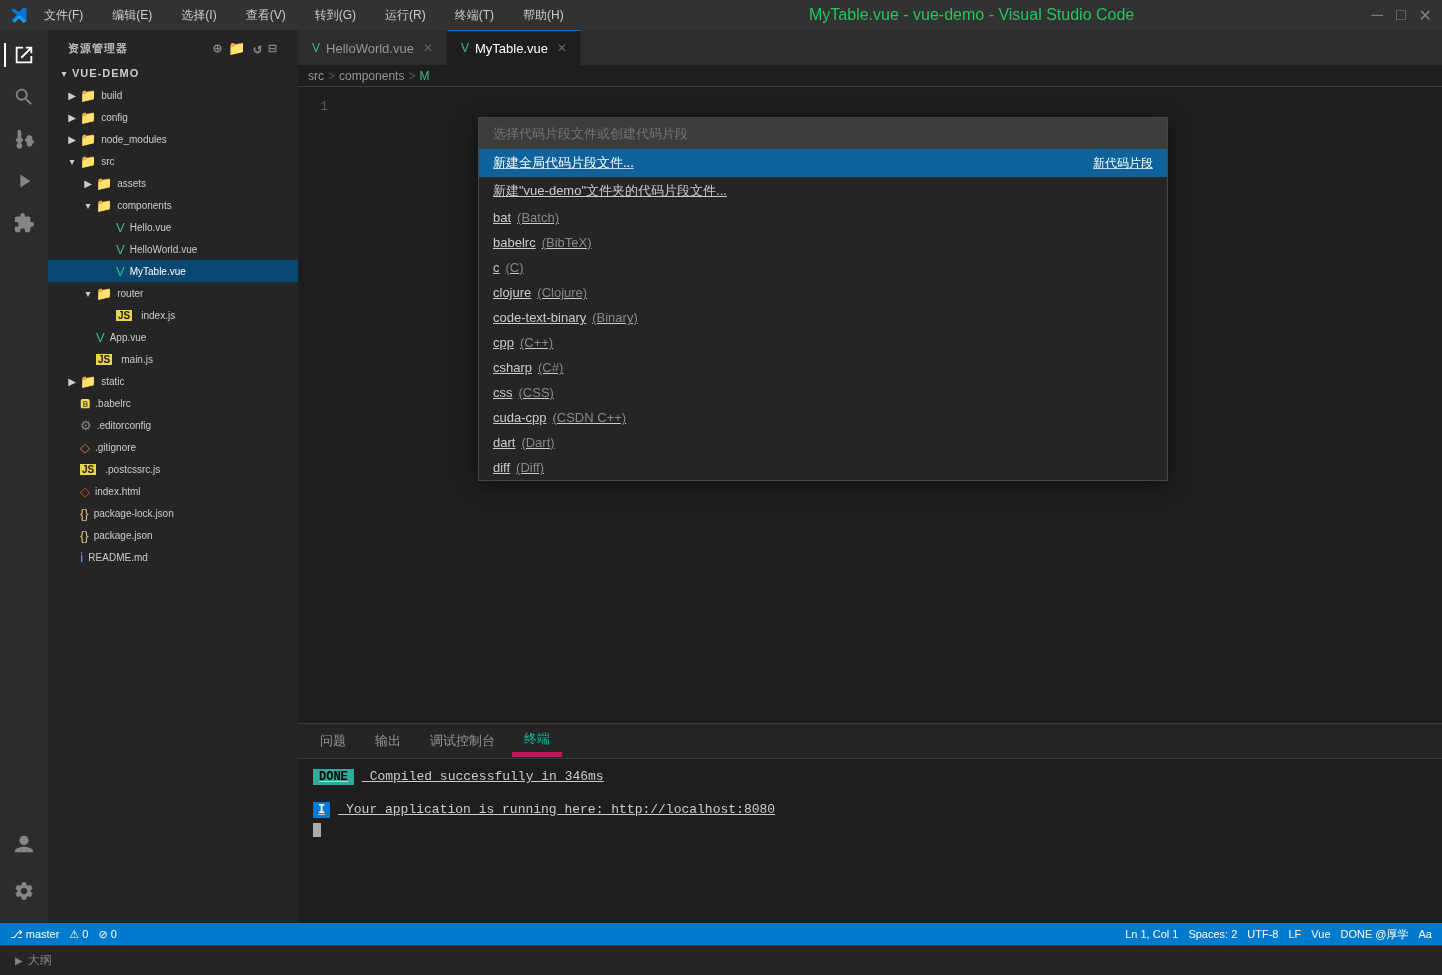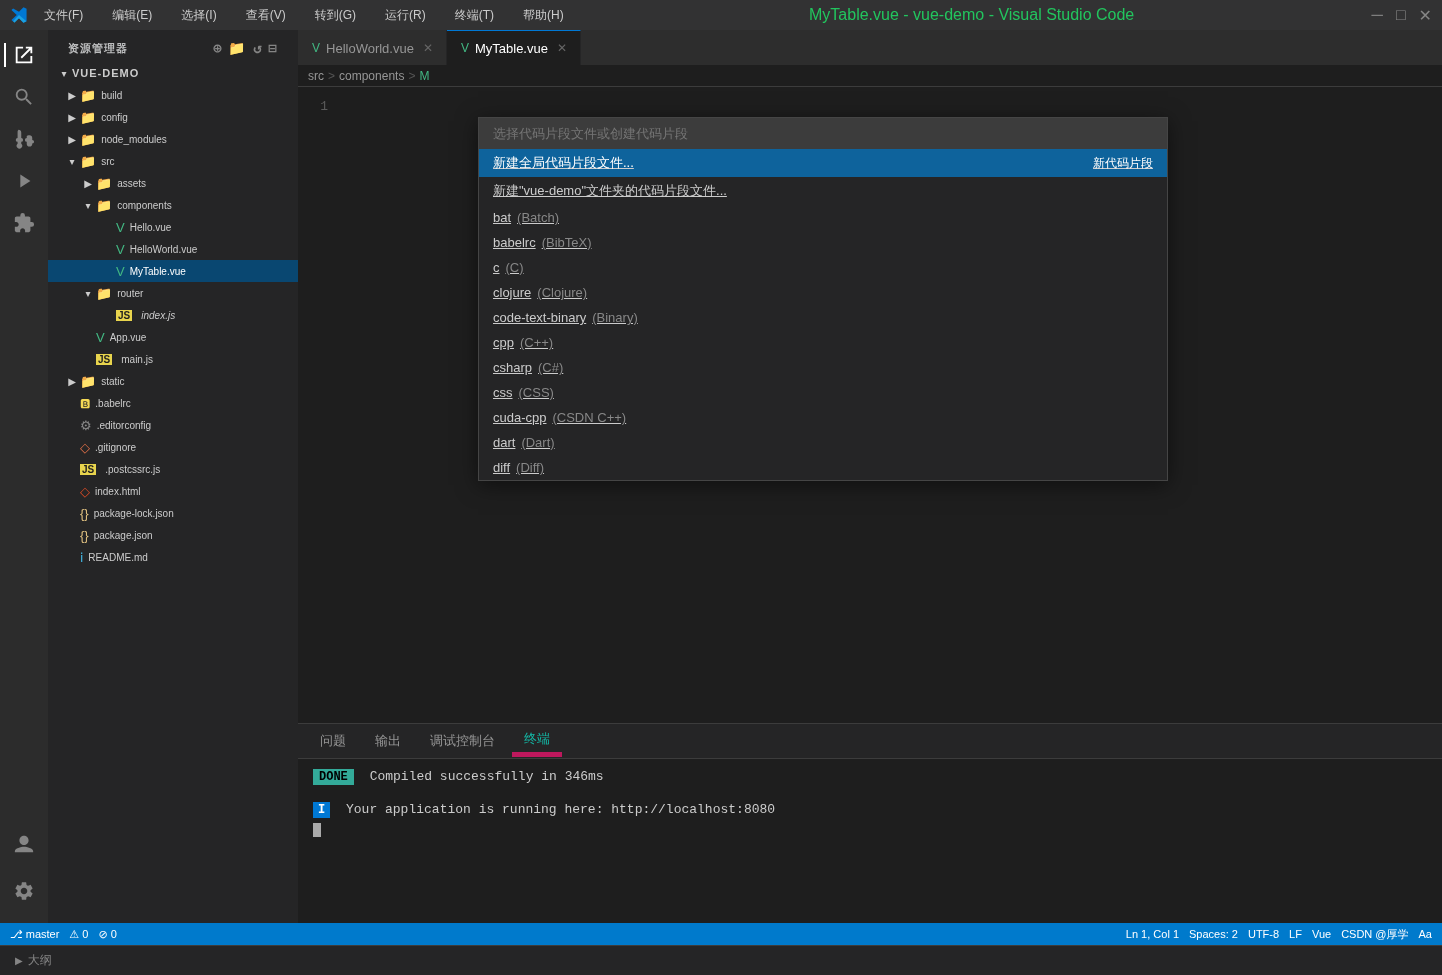--- a/index.html
+++ b/index.html
@@ -370,20 +370,21 @@
     .done-badge {
       background: #3a9;
       color: #000;
       padding: 1px 6px;
       font-weight: bold;
       font-size: 12px;
       margin-right: 8px;
     }
     .terminal-line {
       line-height: 1.6;
+      text-decoration: underline;
     }
     .terminal-i-badge {
       background: #0078d4;
       color: #fff;
       padding: 1px 5px;
       font-size: 12px;
       font-weight: bold;
       margin-right: 8px;
     }
     .terminal-cursor {
@@ -586,21 +587,21 @@
         <span class="indent" style="width:32px"></span>
         <span class="arrow">▾</span>
         <span class="file-icon icon-folder">📁</span>
         <span class="item-label">router</span>
       </div>
 
       <div class="tree-item">
         <span class="indent" style="width:52px"></span>
         <span class="arrow" style="visibility:hidden">▶</span>
         <span class="file-icon icon-js" style="font-size:10px;font-weight:bold;background:#e8d44d;color:#1e1e1e;padding:0 2px;">JS</span>
-        <span class="item-label" style="margin-left:4px;font-style:italic;">index.js</span>
+        <span class="item-label" style="margin-left:4px;">index.js</span>
       </div>
 
       <div class="tree-item">
         <span class="indent" style="width:32px"></span>
         <span class="arrow" style="visibility:hidden">▶</span>
         <span class="file-icon icon-vue">V</span>
         <span class="item-label">App.vue</span>
       </div>
 
       <div class="tree-item">
@@ -799,21 +800,21 @@
     <span>⎇ master</span>
     <span>⚠ 0</span>
     <span>⊘ 0</span>
   </div>
   <div class="status-right">
     <span>Ln 1, Col 1</span>
     <span>Spaces: 2</span>
     <span>UTF-8</span>
     <span>LF</span>
     <span>Vue</span>
-    <span>CSDN @厚学</span>
+    <span>DONE @厚学</span>
     <span>Aa</span>
   </div>
 </div>
 
 <div class="bottom-outline">
   <div class="bottom-outline-item">
     <span style="font-size:10px;">▶</span>
     <span>大纲</span>
   </div>
 </div>

